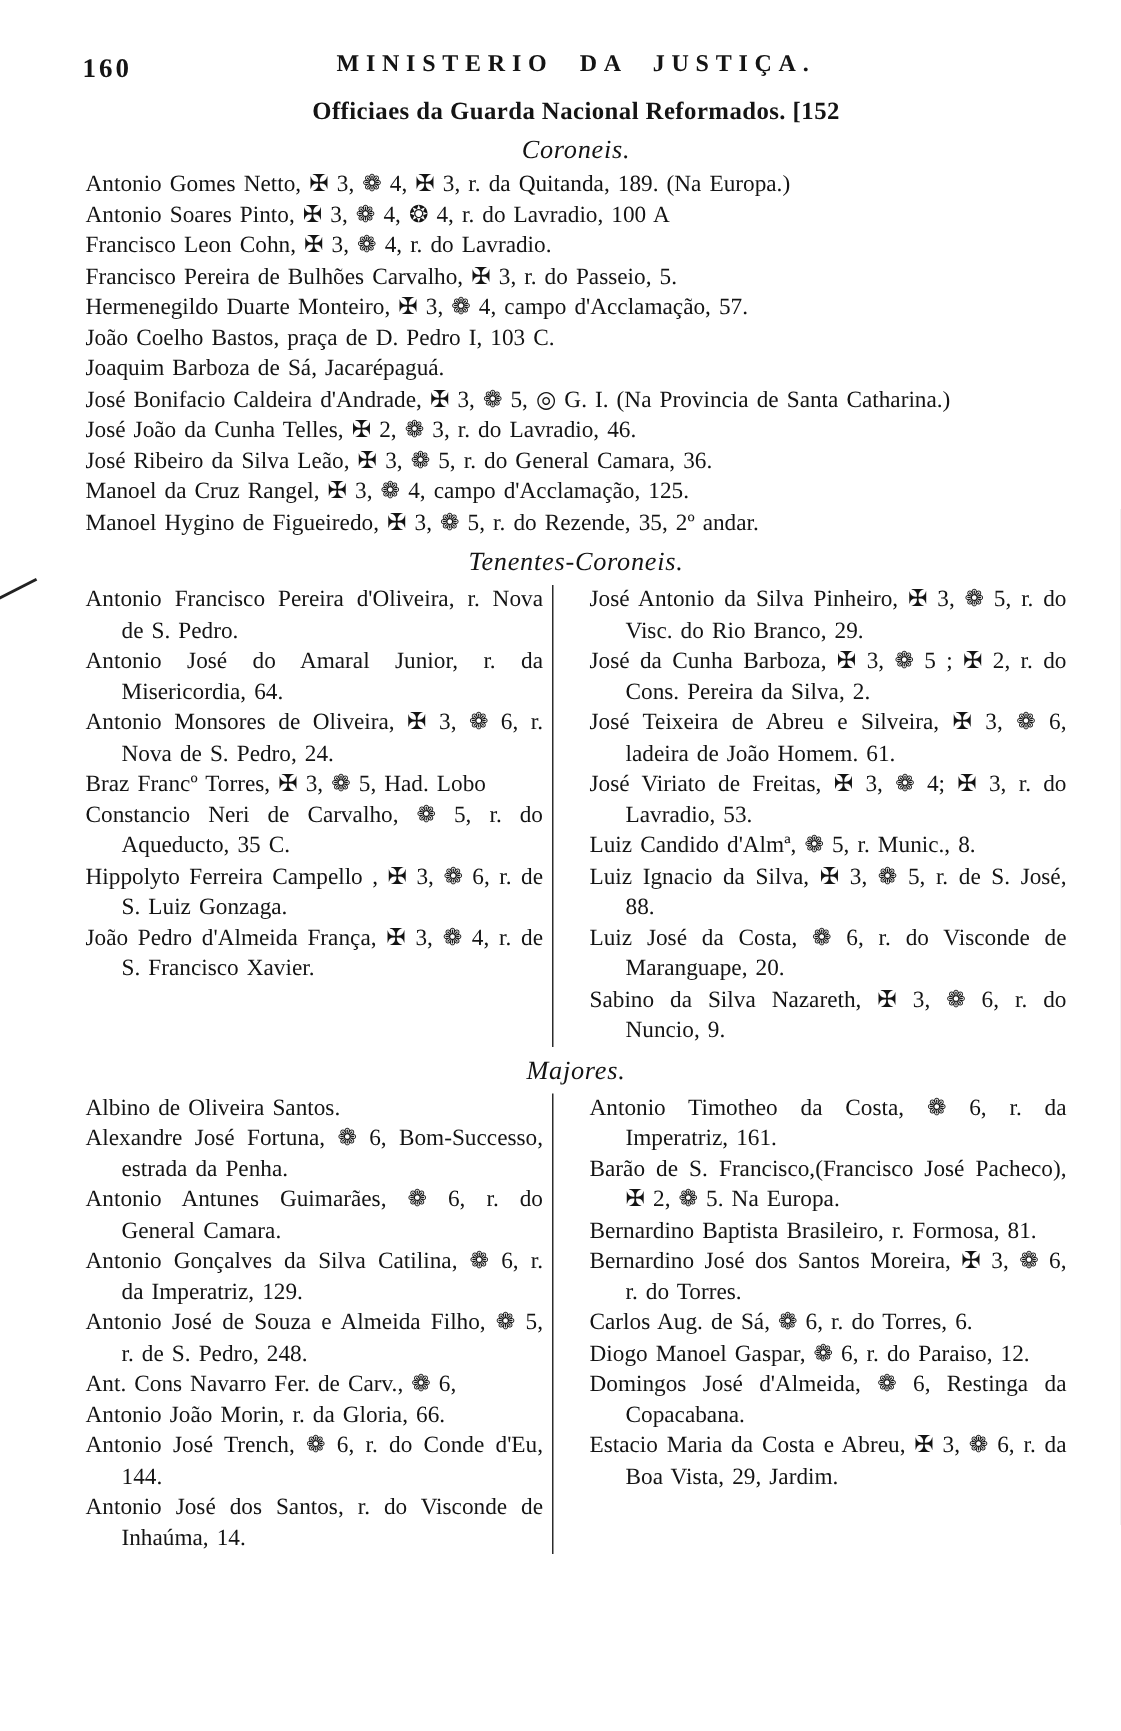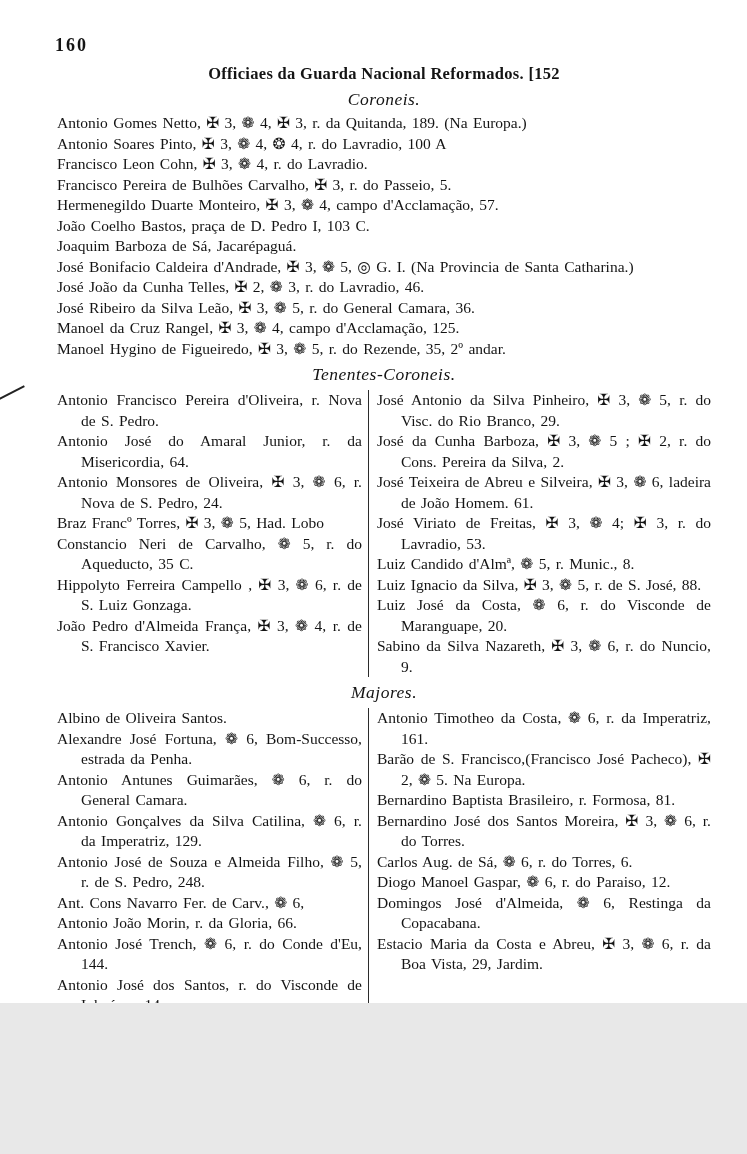--- a/index.html
+++ b/index.html
@@ -1,18 +1,18 @@
 <!DOCTYPE html>
 <html><head>
 <meta charset="utf-8">
 <style>
   html,body { margin:0; padding:0; background:#e8e8e8; }
   .page {
     position:relative;
-    width:747px; height:1003px;
+    width:747px; height:1154px;
     margin:0 auto;
     background:#ffffff;
     color:#141414;
     font-family:"Liberation Serif","DejaVu Serif",serif;
     box-sizing:border-box;
     padding:34px 36px 0 57px;
     overflow:hidden;
   }
   .header-row { position:relative; text-align:center; height:24px; }
   .pagenum {
@@ -38,36 +38,37 @@
     font-size:15.5px; line-height:20.5px;
     text-align:justify; text-justify:inter-word;
     text-indent:-24px; padding-left:24px;
     word-spacing:1.5px;
   }
   .twocol { display:flex; margin-top:2px; }
   .col { width:305px; flex:none; }
   .col-right {
     flex:1; width:auto;
     border-left:1.4px solid #2b2b2b;
-    padding-left:8px; margin-left:6px;
+    padding-left:24px; margin-left:6px;
   }
   .margin-slash {
     position:absolute; left:-4px; top:392px;
     width:30px; height:2px; background:#222;
     transform:rotate(-27deg);
   }
 </style>
 </head>
 <body>
 
 <div class="page">
   <div class="margin-slash"></div>
 
   <div class="header-row">
     <span class="pagenum">160</span>
+    <h1 class="title">MINISTERIO DA JUSTIÇA.</h1>
   </div>
 
   <h2 class="subtitle">Officiaes da Guarda Nacional Reformados. [152</h2>
 
   <h3 class="section-title">Coroneis.</h3>
   <div class="entries">
       <div class="entry">Antonio Gomes Netto, ✠ 3, ❁ 4, ✠ 3, r. da Quitanda, 189. (Na Europa.)</div>
       <div class="entry">Antonio Soares Pinto, ✠ 3, ❁ 4, ❂ 4, r. do Lavradio, 100 A</div>
       <div class="entry">Francisco Leon Cohn, ✠ 3, ❁ 4, r. do Lavradio.</div>
       <div class="entry">Francisco Pereira de Bulhões Carvalho, ✠ 3, r. do Passeio, 5.</div>

